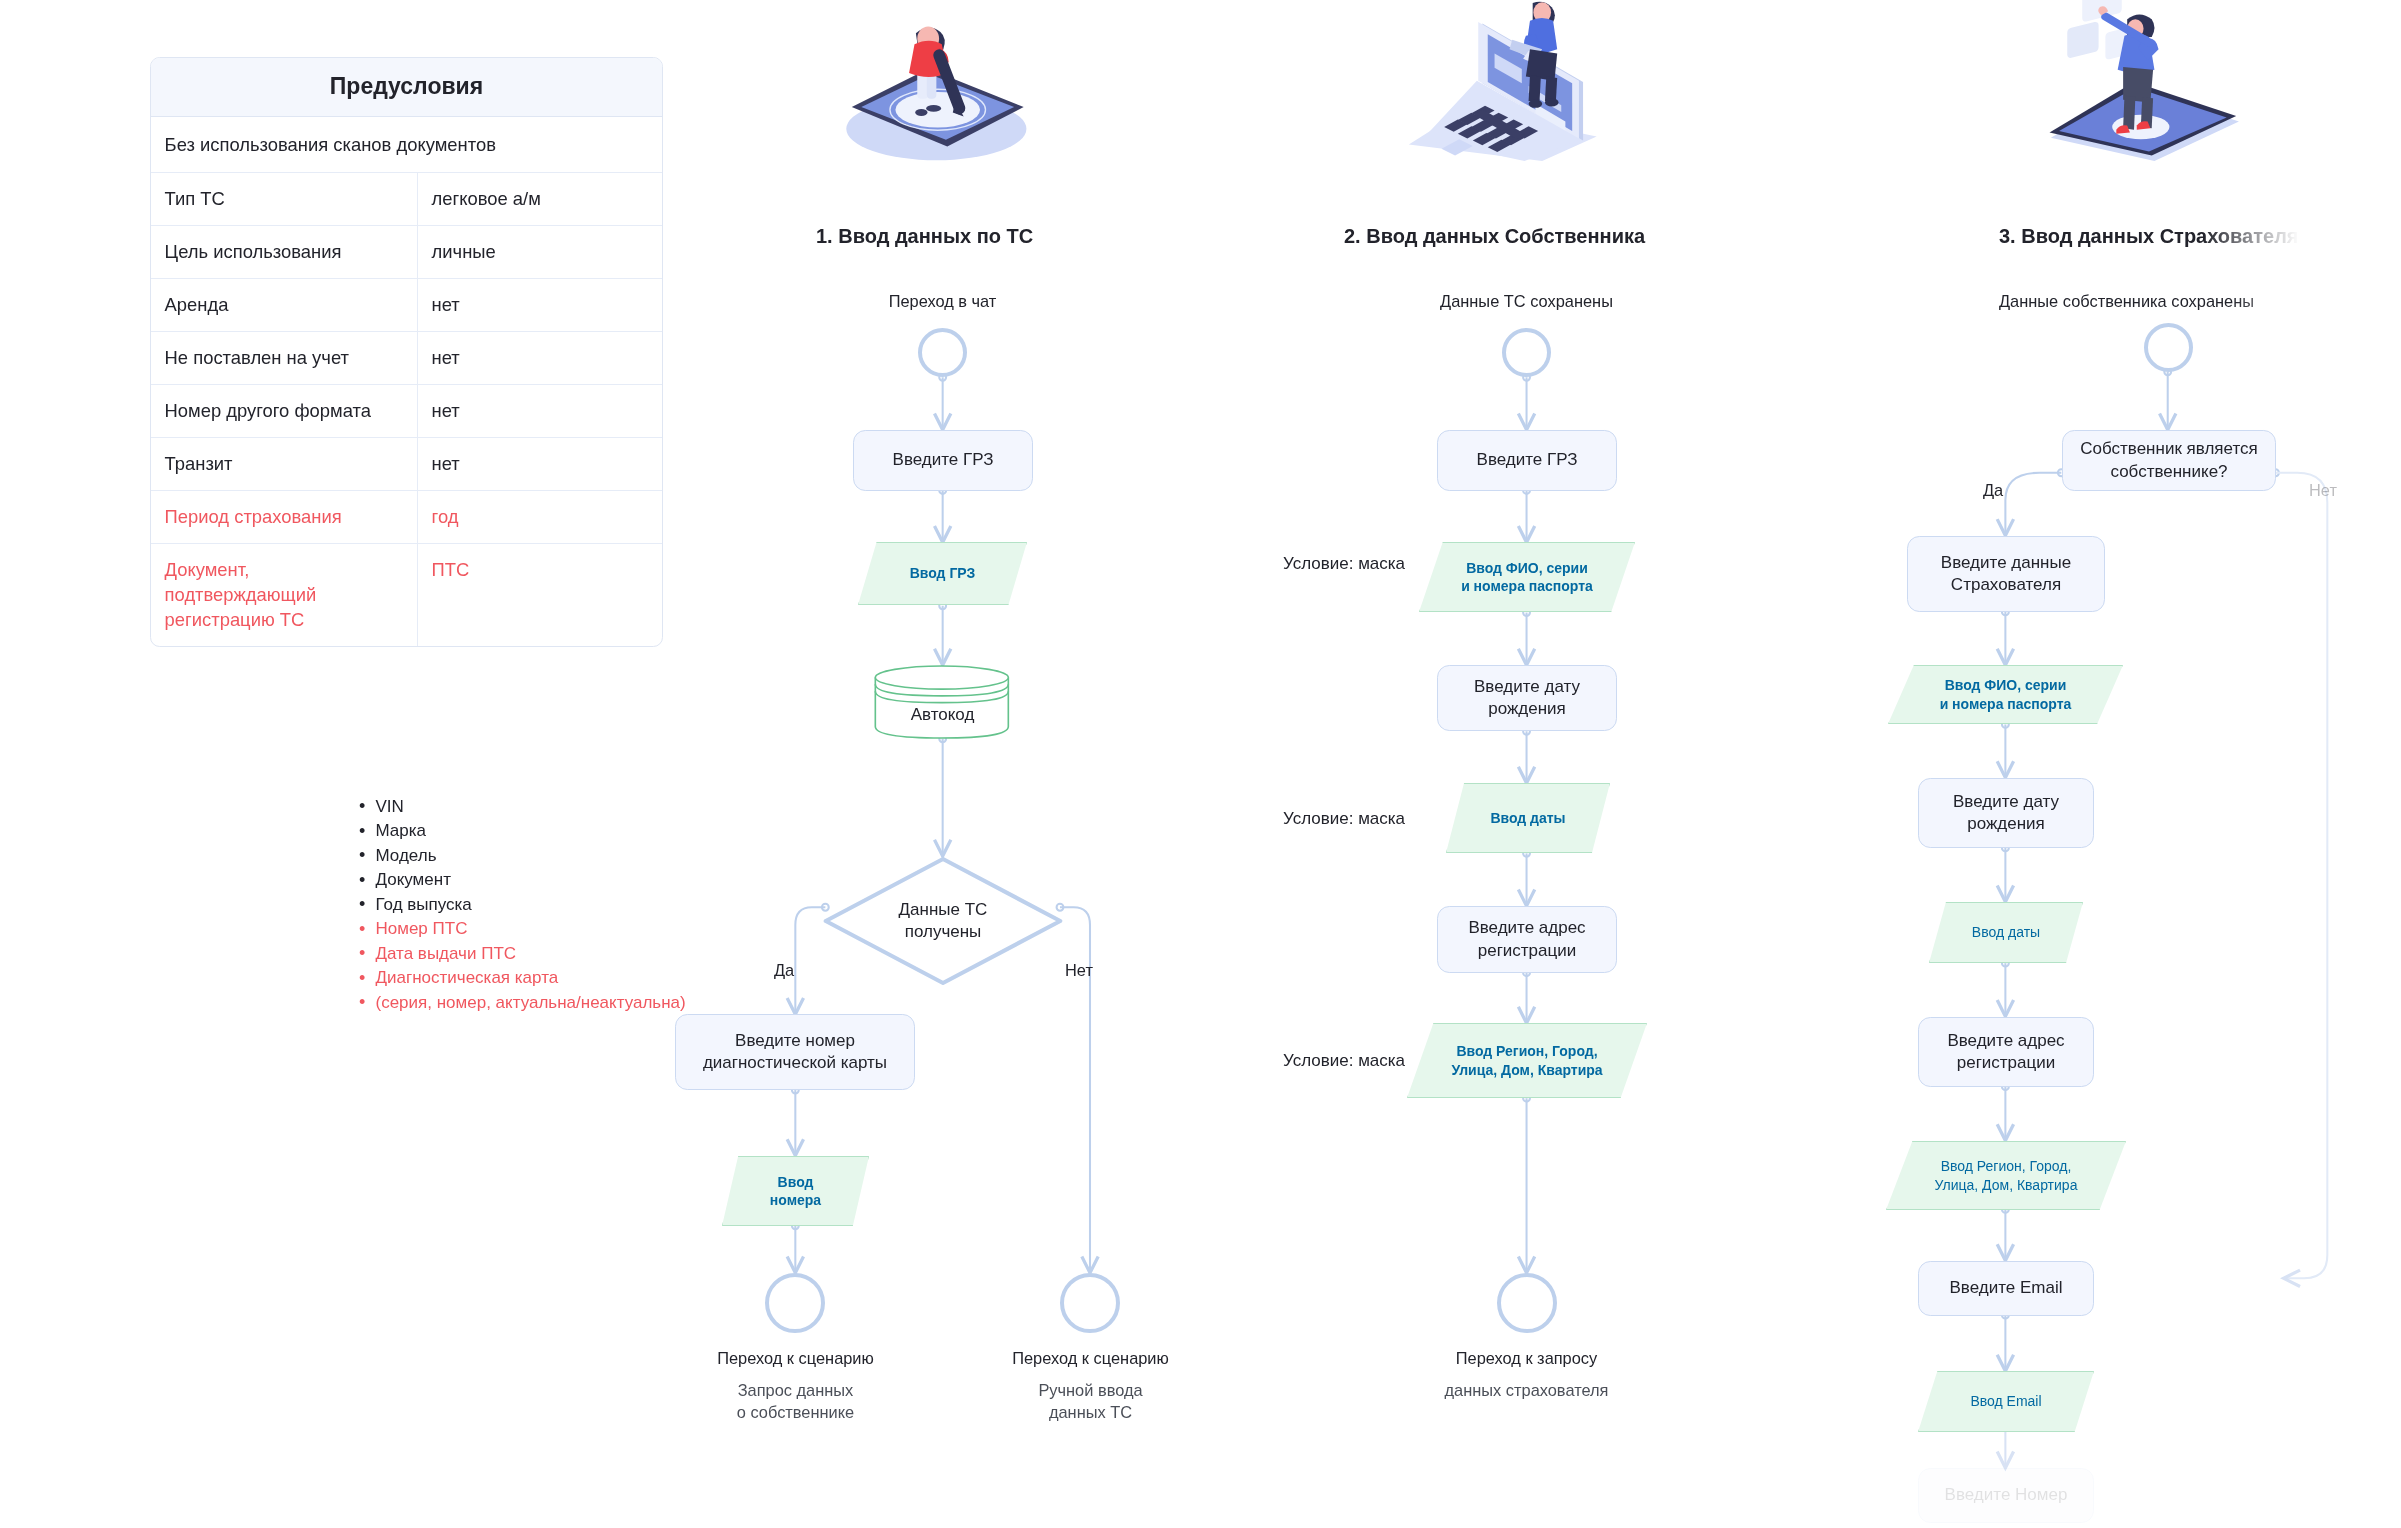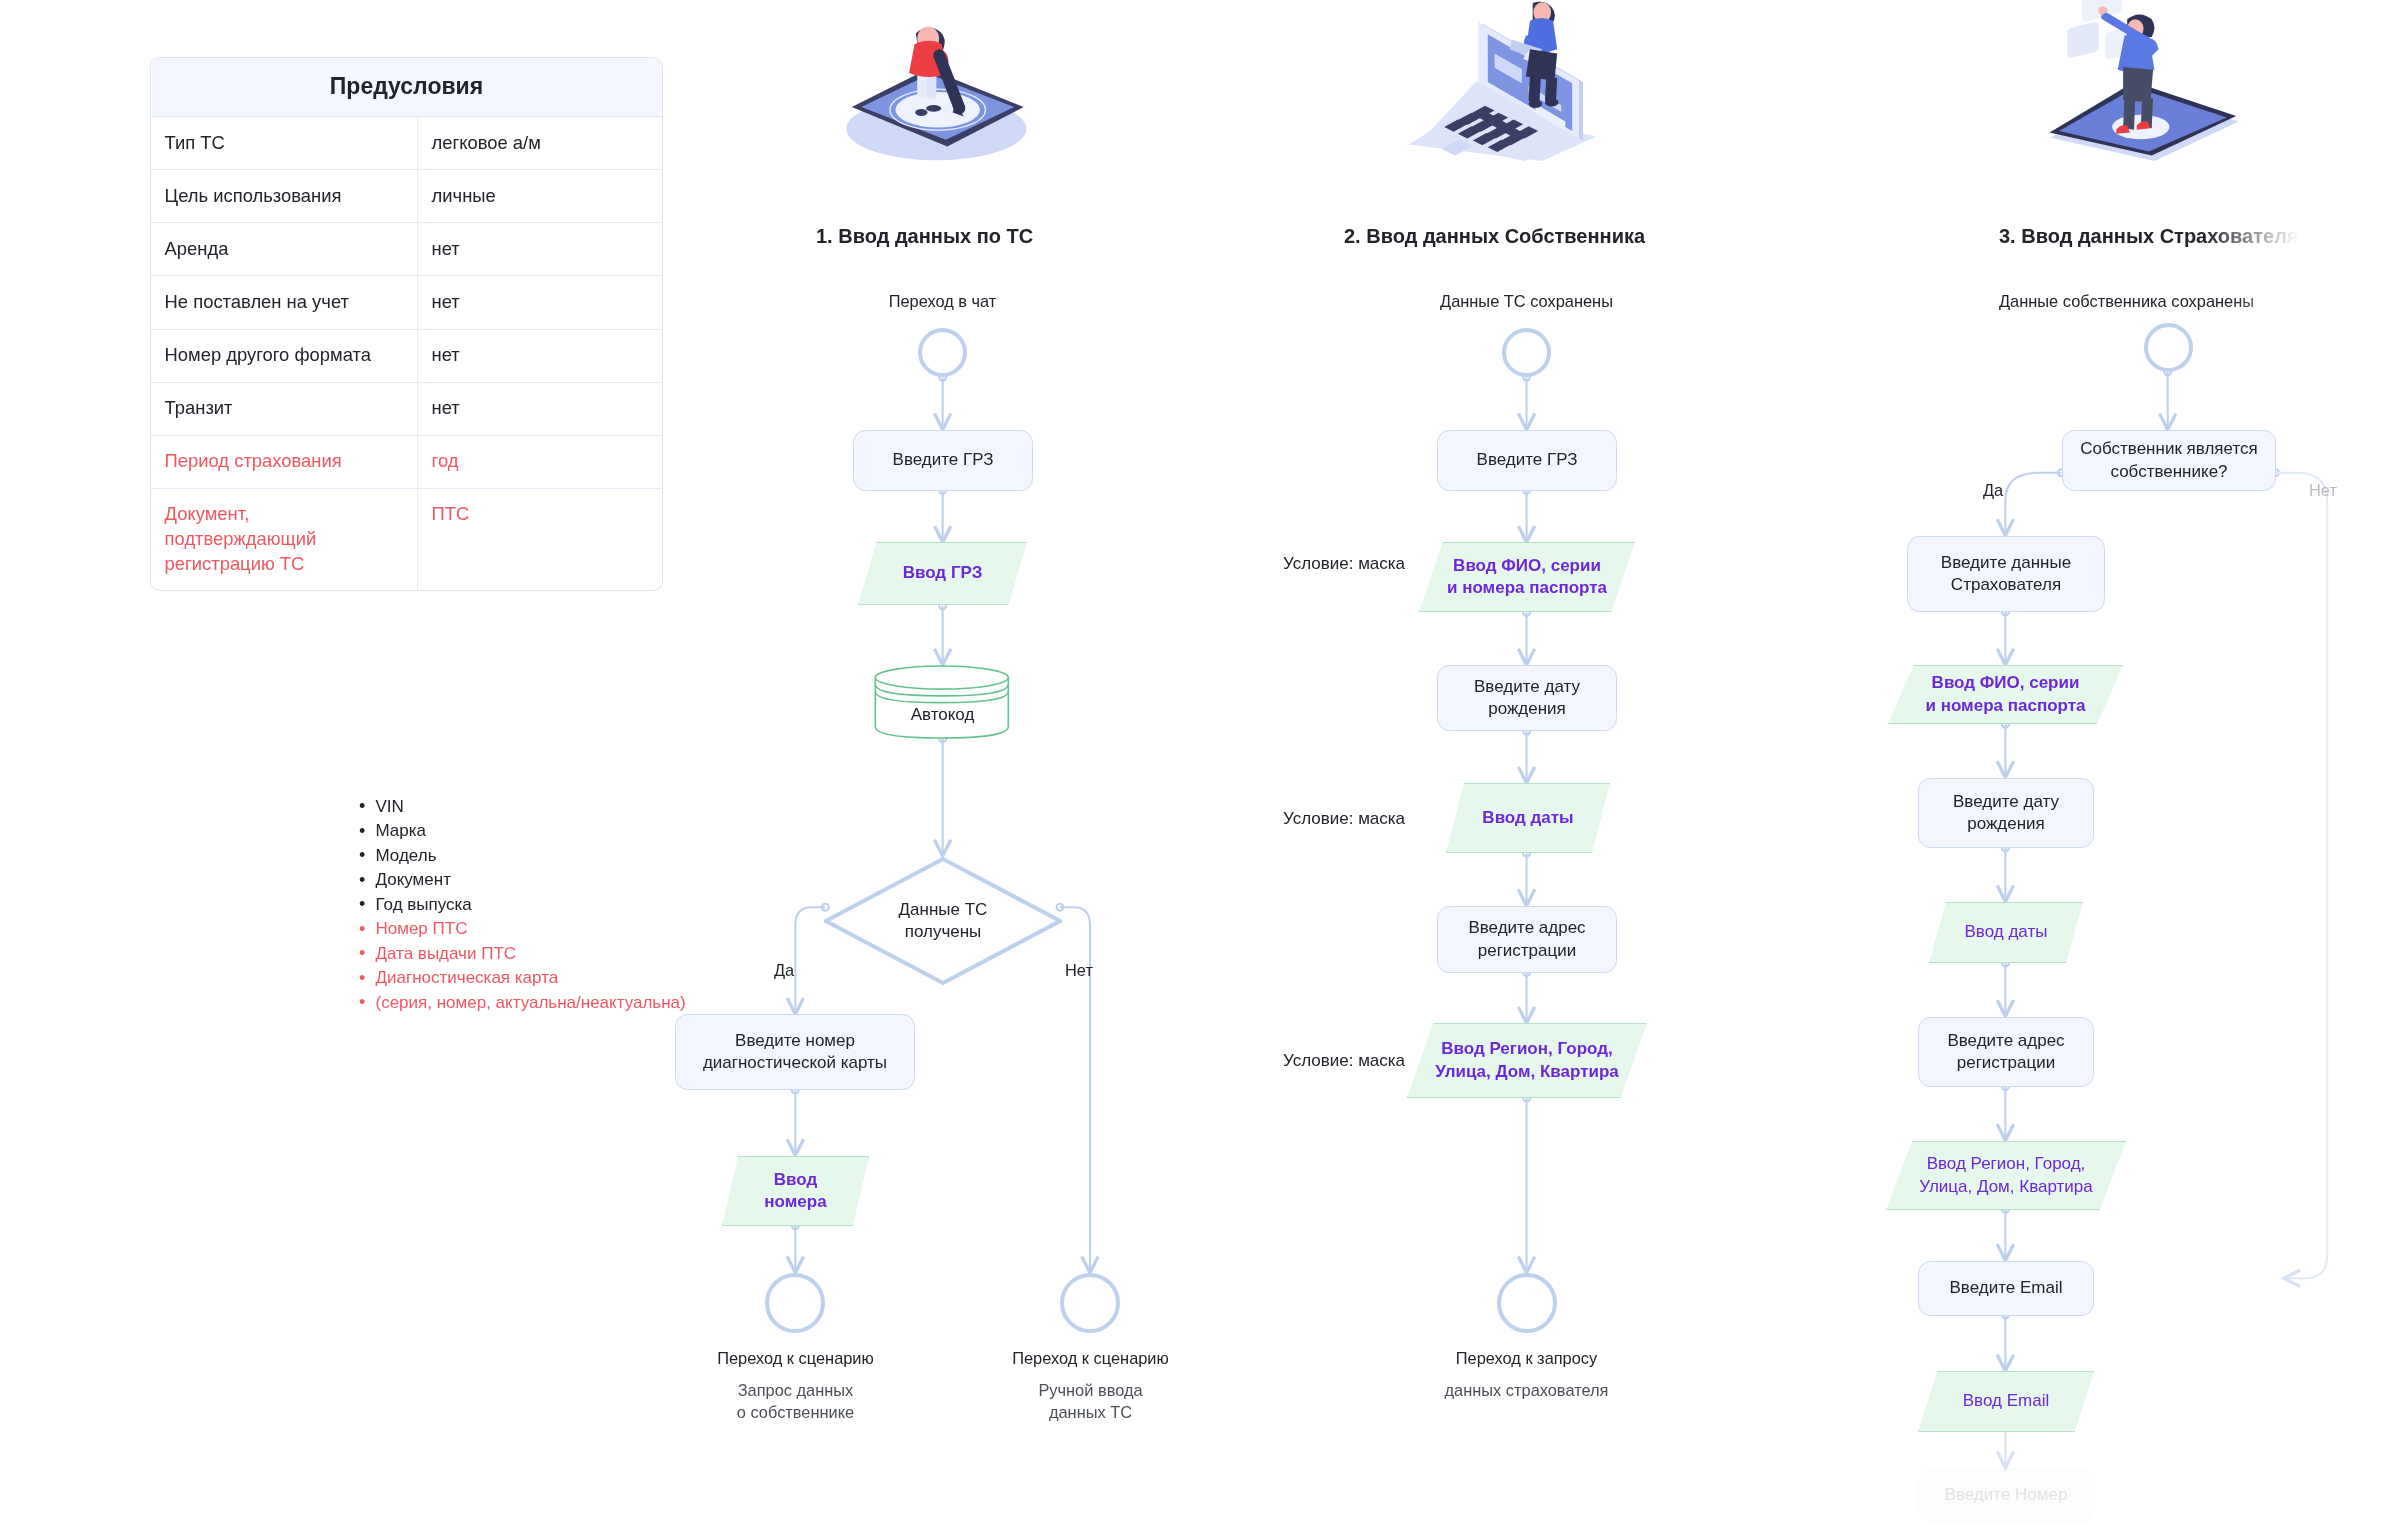--- a/index.html
+++ b/index.html
@@ -53,21 +53,21 @@
     position:absolute;box-sizing:border-box;
     display:flex;align-items:center;justify-content:center;
     text-align:center;line-height:1.3;
   }
   .proc{
     background:#f3f6fe;border:1.4px solid #ccdaf2;border-radius:12.3px;
     font-size:17px;color:#22232b;
   }
   .io{
     background:#e6f7ec;border:1.4px solid #b3e2c6;
-    font-size:17px;color:#6d28d9;font-weight:700;
+    font-size:14px;color:#0369a1;font-weight:700;
     clip-path:polygon(11% 0,100% 0,89% 100%,0 100%);
   }
   .io.plain{font-weight:400;}
   .term{
     border:4.1px solid #bdd0ec;border-radius:50%;background:#fff;
   }
   .dlabel{
     position:absolute;display:flex;align-items:center;justify-content:center;
     text-align:center;font-size:17px;line-height:1.25;
   }
@@ -162,20 +162,21 @@
       <circle cx="2940" cy="1773" r="5" fill="#fff"></circle>
       <path d="M2940,1773 L2940,1848" marker-end="url(#arr)"></path>
       <circle cx="2940" cy="1928" r="5" fill="#fff"></circle>
       <path d="M2940,1928 L2940,2010" marker-end="url(#arr)"></path>
       <path d="M2940,2060 L2940,2152" stroke="#d8e2f4" marker-end="url(#arrf)"></path>
     </g>
   </svg>
 
   <div class="abs" id="pre-table">
     <div class="thead">Предусловия</div>
+    <div class="single-row">Без использования сканов документов</div>
 
     <div class="trow">
       <div class="c1">Тип ТС</div>
       <div class="c2">легковое а/м</div>
     </div>
     <div class="trow">
       <div class="c1">Цель использования</div>
       <div class="c2">личные</div>
     </div>
     <div class="trow">

